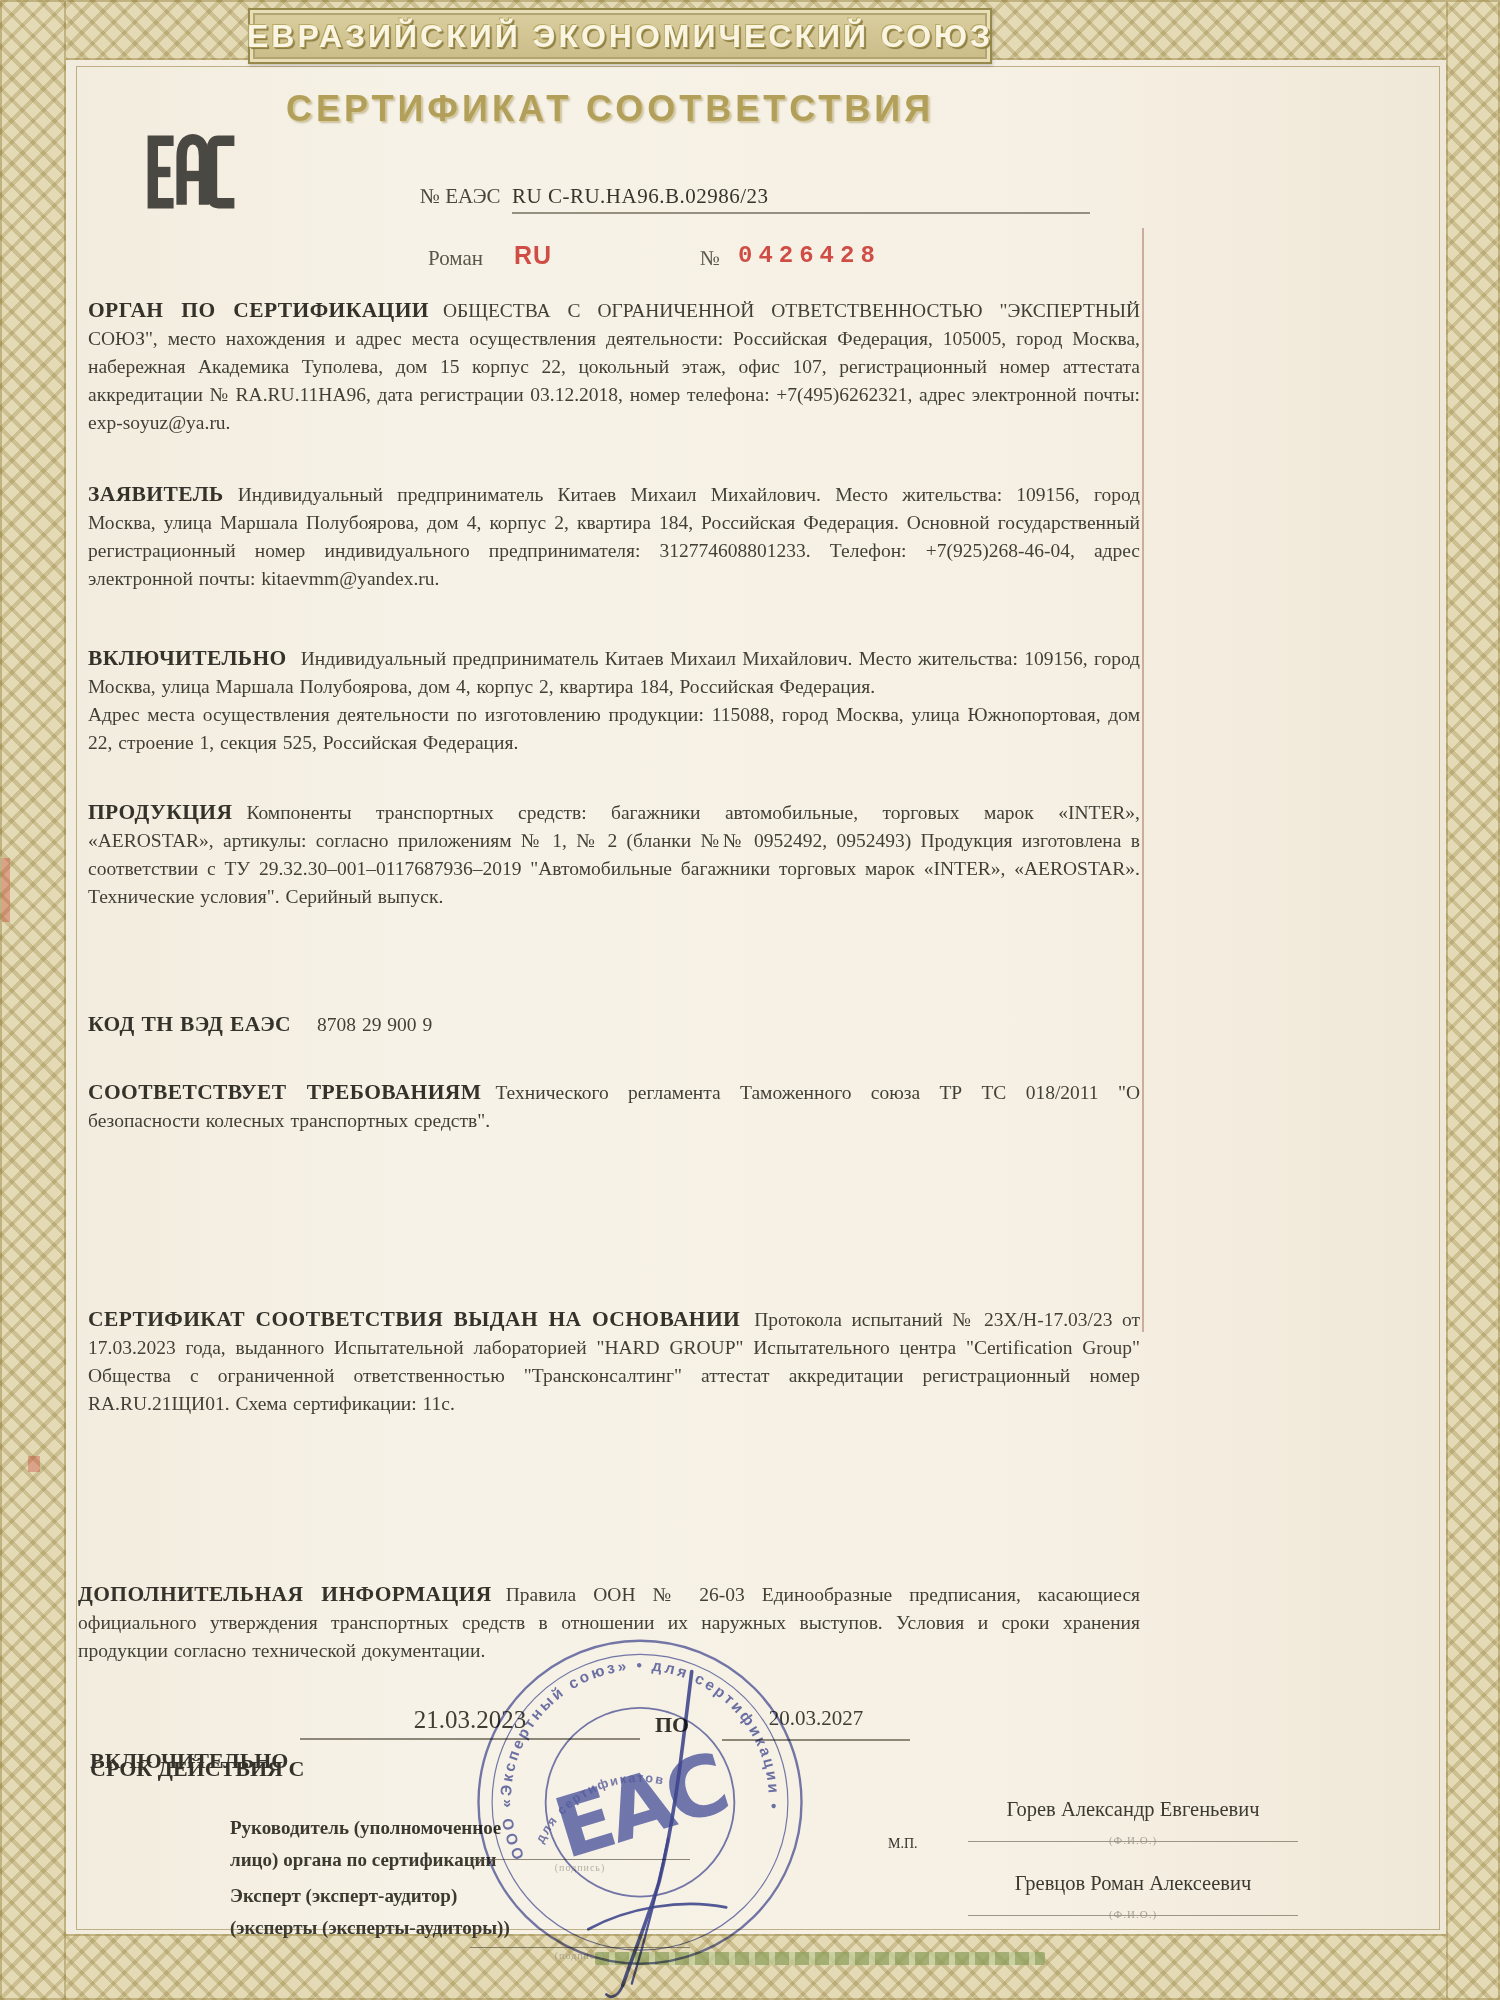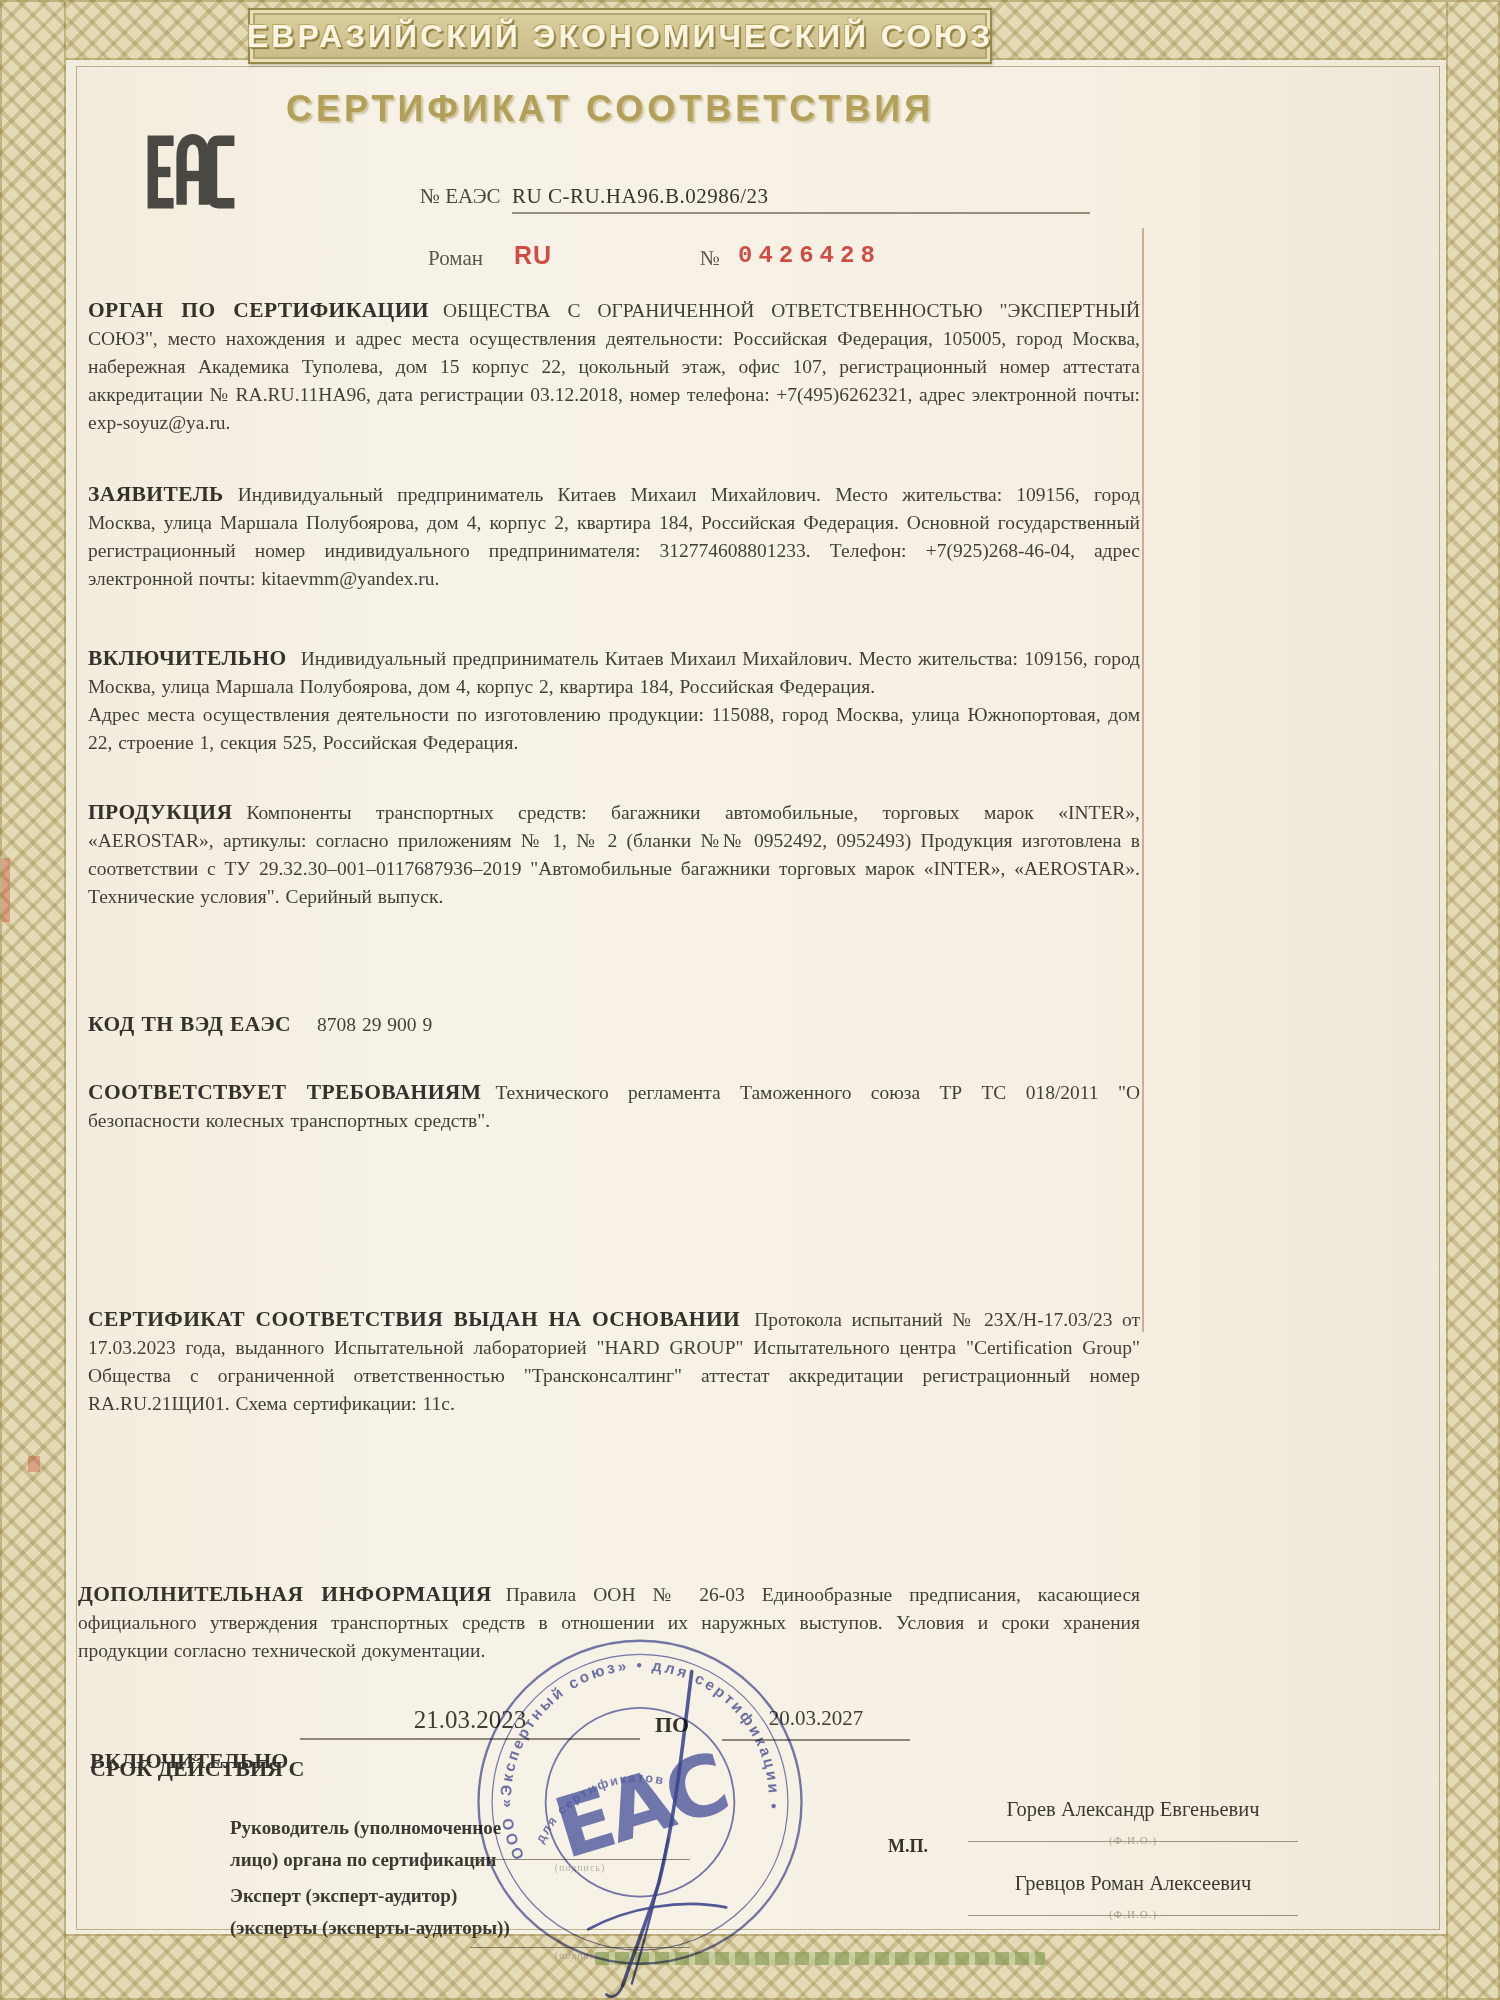--- a/index.html
+++ b/index.html
@@ -79,21 +79,21 @@
   .date-from{left:300px;top:1706px;width:340px;text-align:center;font-size:25px;
     border-bottom:2px solid rgba(95,90,72,.7);padding-bottom:4px;}
   .po{left:655px;top:1712px;font-size:22px;font-weight:bold;color:#34322a;}
   .date-to{left:722px;top:1706px;width:188px;text-align:center;font-size:21px;
     border-bottom:2px solid rgba(95,90,72,.7);padding-bottom:8px;}
   .valid-suffix{left:90px;top:1748px;font-size:22px;font-weight:bold;color:#34322a;}
   
   .sig-label{left:230px;width:300px;font-size:19px;font-weight:bold;line-height:32px;color:#3b3930;}
   .sig-line{width:220px;border-bottom:1.5px solid rgba(95,90,72,.7);height:1px;}
   .sig-caption{font-size:10px;color:#8a857a;letter-spacing:1px;opacity:.6;text-align:center;width:220px;}
-  .mp{left:888px;top:1836px;font-size:18px;font-weight:bold;color:#34322a;}
+  .mp{left:888px;top:1836px;font-size:14px;font-weight:normal;color:#34322a;}
   .name{width:330px;text-align:center;font-size:20.5px;color:#3b3930;
     border-bottom:1.5px solid rgba(95,90,72,.6);padding-bottom:20px;}
   .fio{width:330px;text-align:center;font-size:11px;color:#908b7e;letter-spacing:1px;opacity:.75;}
   
   .stamp{left:435px;top:1628px;mix-blend-mode:multiply;opacity:.92;}
   
   .microstrip{
     left:595px;top:1952px;width:450px;height:13px;
     background:repeating-linear-gradient(90deg,#8ea05e 0 14px,#c2cd9a 14px 20px);
     opacity:.75;border-radius:2px;

